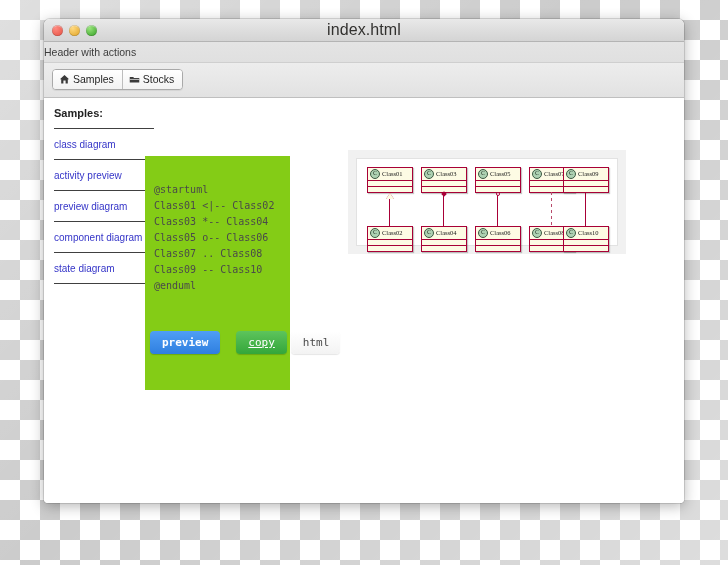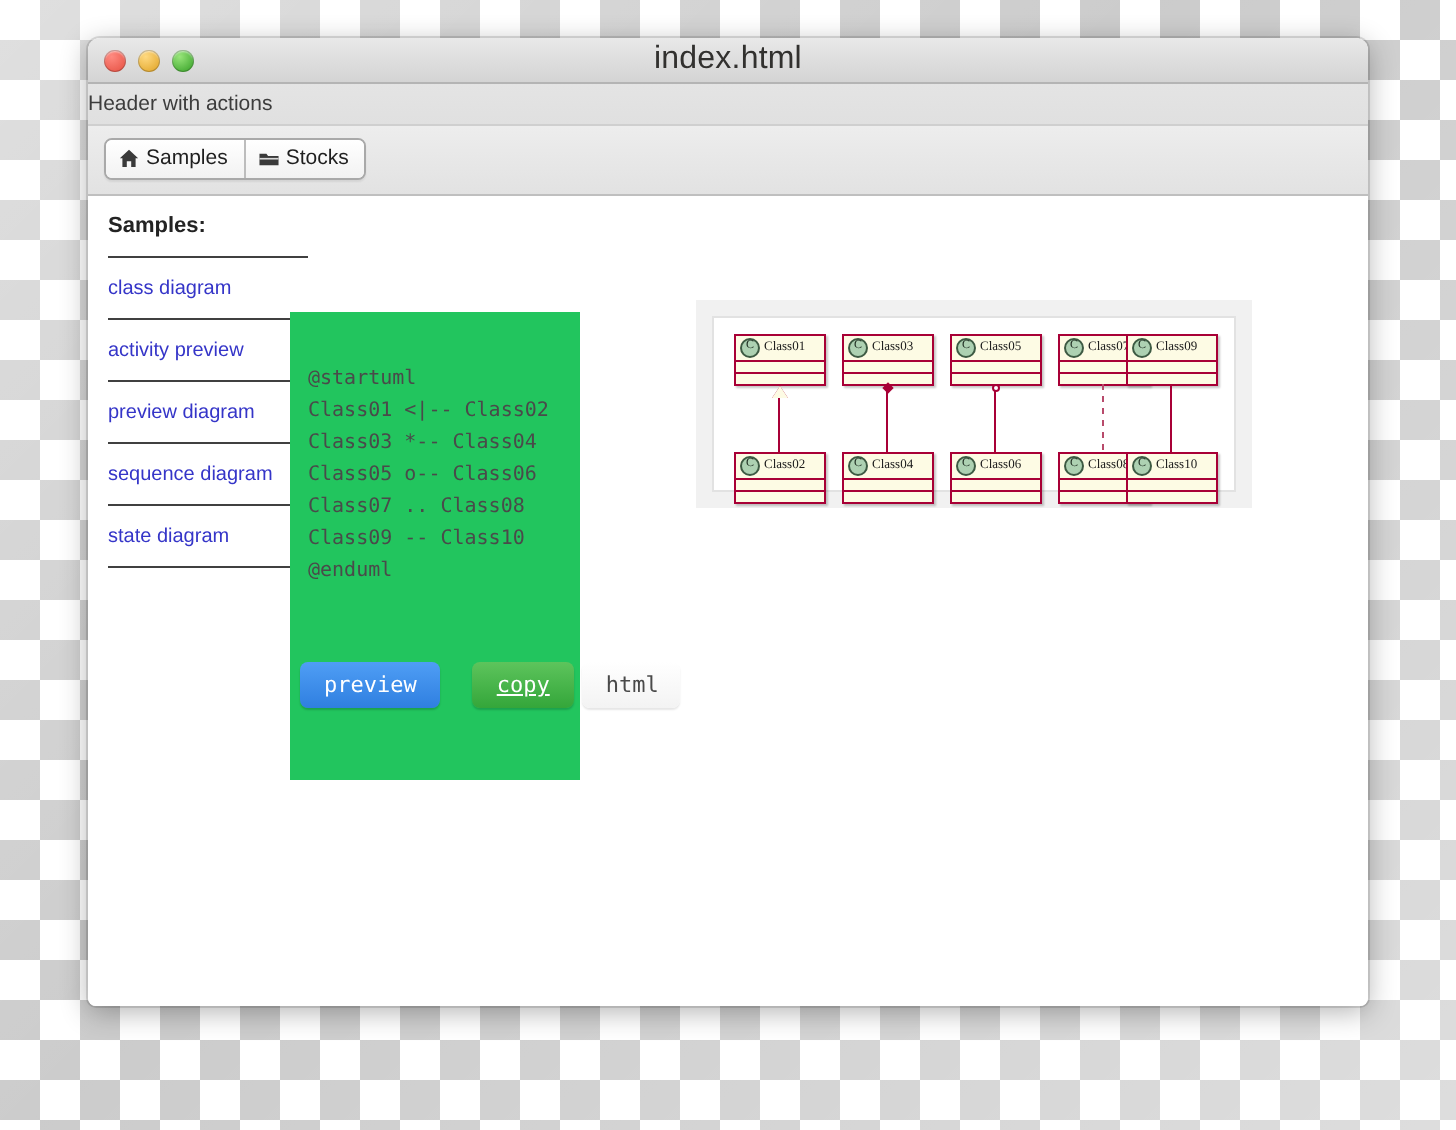--- a/index.html
+++ b/index.html
@@ -151,21 +151,21 @@
     cursor: pointer;
   }
 
   
   .code-panel {
     position: absolute;
     left: 101px;
     top: 58px;
     width: 145px;
     height: 234px;
-    background: #22c55e;
+    background: #84cc16;
     box-sizing: border-box;
     padding-left: 34px;
   }
   .code-text {
     position: absolute;
     left: 9px;
     top: 26px;
     font-family: "DejaVu Sans Mono", monospace;
     font-size: 10px;
     line-height: 16px;
@@ -183,21 +183,21 @@
     font-family: "DejaVu Sans Mono", monospace;
     font-size: 11px;
     padding: 5px 12px;
     border-radius: 4px;
     color: #ffffff;
     cursor: pointer;
     line-height: 13px;
     box-shadow: 0 1px 1px rgba(0,0,0,0.18);
     white-space: nowrap;
   }
-  .abtn.preview { background: linear-gradient(to bottom, #4f9ef5 0%, #2f7fe0 100%); }
+  .abtn.preview { background: linear-gradient(to bottom, #4f9ef5 0%, #2f7fe0 100%); font-weight: bold; }
   .abtn.copy    { background: linear-gradient(to bottom, #5dc45c 0%, #34a63a 100%); margin-left: 16px; text-decoration: underline; }
   .abtn.stock   {
     background: linear-gradient(to bottom, #ffffff 0%, #f3f3f3 100%);
     color: #4a4a4a;
     margin-left: 4px;
     box-shadow: 0 1px 1px rgba(0,0,0,0.10);
     overflow: hidden;
     width: 25px;
   }
 
@@ -353,21 +353,21 @@
       <div class="side-row">
         <span class="side-link">class diagram</span>
       </div>
       <div class="side-row">
         <span class="side-link">activity preview</span>
       </div>
       <div class="side-row">
         <span class="side-link">preview diagram</span>
       </div>
       <div class="side-row">
-        <span class="side-link">sequence diagram</span>
+        <span class="side-link">component diagram</span>
       </div>
       <div class="side-row">
         <span class="side-link">state diagram</span>
       </div>
     </div>
 
     <div class="code-panel">
       <div class="code-text">@startuml
 Class01 &lt;|-- Class02
 Class03 *-- Class04

